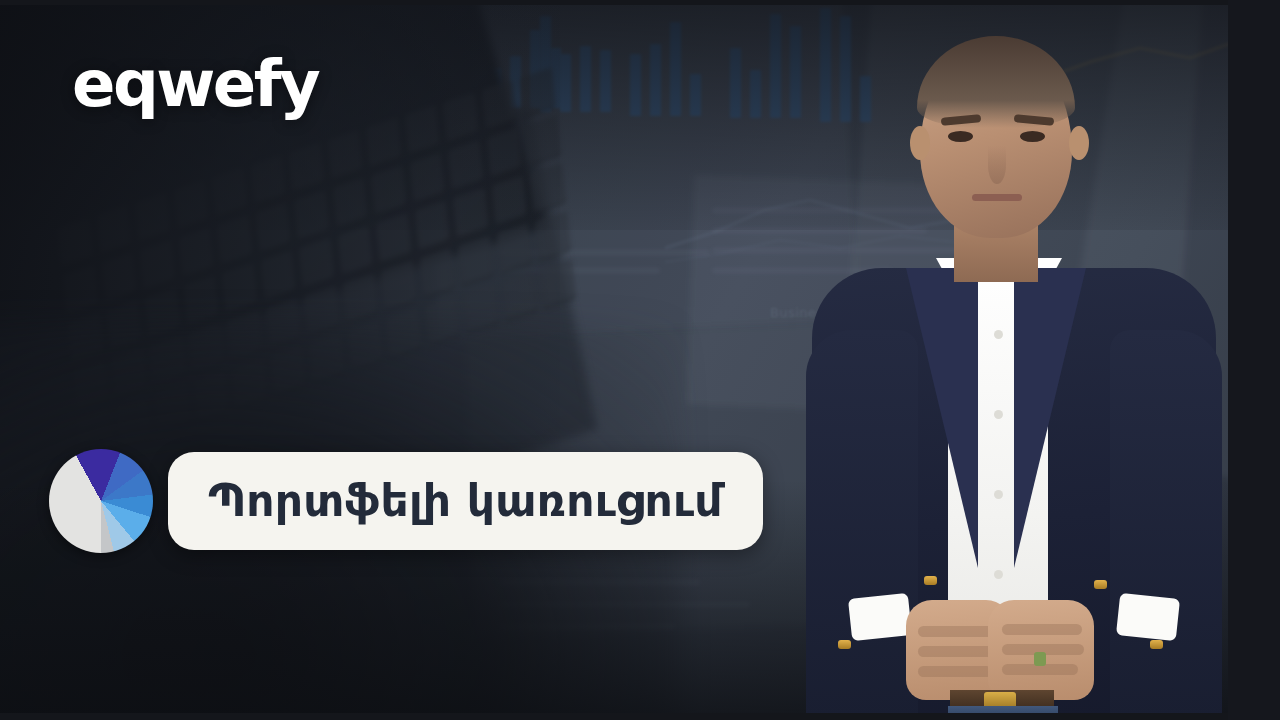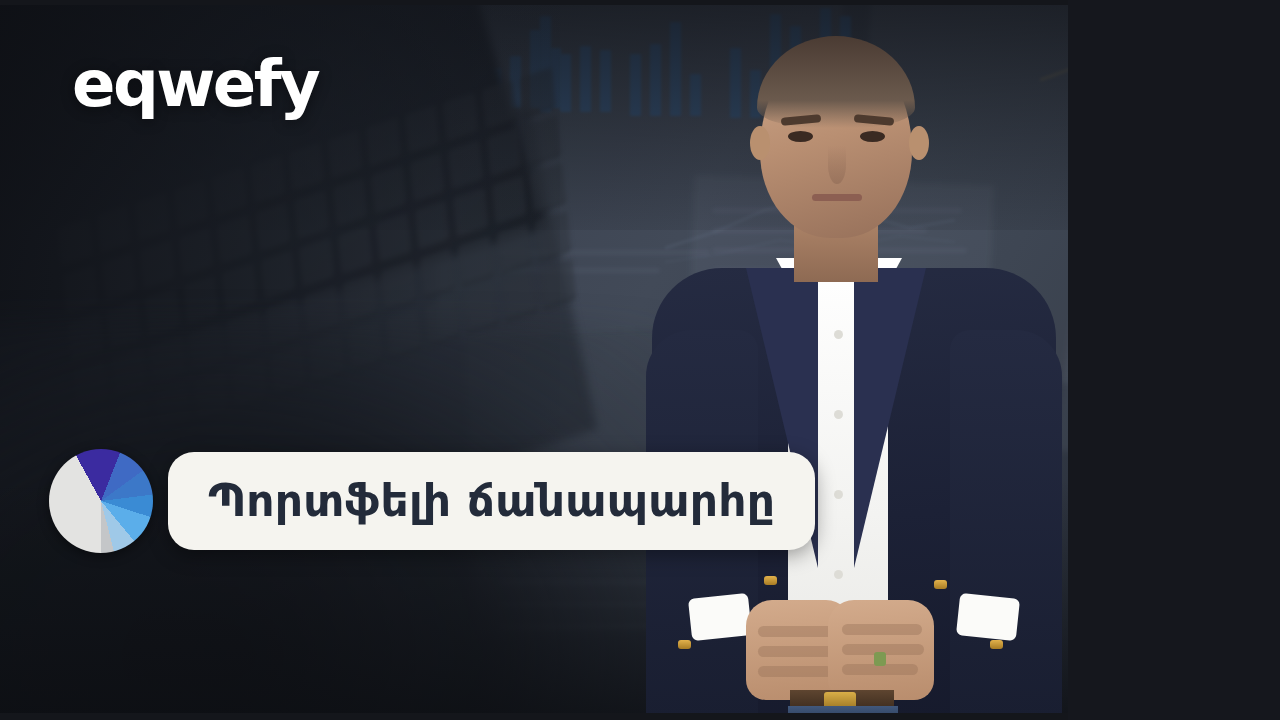--- a/index.html
+++ b/index.html
@@ -6,21 +6,21 @@
   * { margin:0; padding:0; box-sizing:border-box; }
 
   html, body {
     width:1280px; height:720px;
     background:#15171d; overflow:hidden;
     font-family:"DejaVu Sans","Liberation Sans",sans-serif;
   }
 
   .stage {
     position:relative;
-    width:1068px; height:720px;
+    width:1228px; height:720px;
     overflow:hidden;
     background:#2b313c;
   }
 
   
   .bar-top, .bar-bottom {
     position:absolute; left:0; width:1280px; height:5px;
     background:#14161b; z-index:60;
   }
   .bar-top { top:0; }
@@ -509,18 +509,18 @@
   </div>
 
   <div class="logo">eqwefy</div>
 
 
   <div class="pie-wrap">
     <div class="pie" id="pie" style="background: conic-gradient(from 180deg, rgb(227, 227, 225) 0deg, rgb(227, 227, 225) 151.2deg, rgb(59, 43, 160) 151.2deg, rgb(59, 43, 160) 201.6deg, rgb(63, 106, 196) 201.6deg, rgb(63, 106, 196) 234deg, rgb(60, 120, 200) 234deg, rgb(60, 120, 200) 262.8deg, rgb(58, 139, 212) 262.8deg, rgb(58, 139, 212) 288deg, rgb(91, 174, 234) 288deg, rgb(91, 174, 234) 320.4deg, rgb(159, 201, 232) 320.4deg, rgb(159, 201, 232) 345.6deg, rgb(196, 198, 200) 345.6deg, rgb(196, 198, 200) 360deg);"></div>
   </div>
 
   <div class="pill">
-    <span class="pill-text">Պորտֆելի ճանապարհը</span>
+    <span class="pill-text">Պորտֆելի կառուցում</span>
   </div>
 
   <div class="bar-top"></div>
   <div class="bar-bottom"></div>
 </div>
 
 </body></html>

